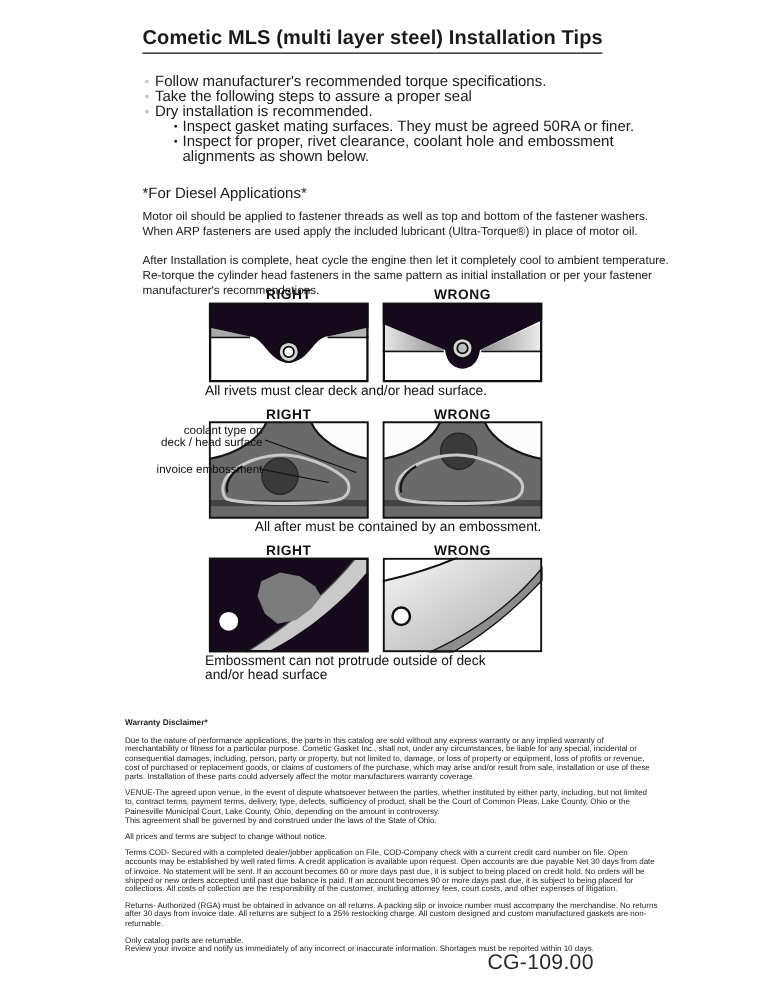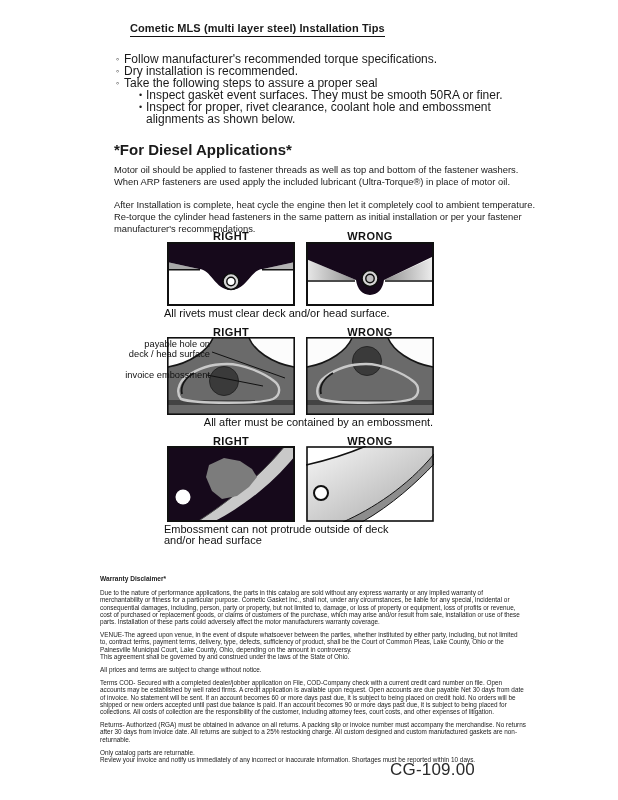--- a/index.html
+++ b/index.html
@@ -3,28 +3,28 @@
 <meta charset="utf-8">
 <style>
   html,body{margin:0;padding:0;background:#e8e8e8;}
   .page{
     position:relative;width:618px;height:800px;background:#ffffff;
     font-family:"Liberation Sans", sans-serif;color:#1a1a1a;overflow:hidden;
     margin:0 auto;
   }
   
   .intro{position:absolute;top:22px;left:100px;width:440px;}
-  .title{margin:0 0 7px 30px;font-size:11px;font-weight:bold;letter-spacing:.1px;}
+  .title{margin:0 0 7px 14px;font-size:16px;font-weight:bold;letter-spacing:.1px;}
   .title span{display:inline-block;border-bottom:1.3px solid #111;padding-bottom:1.5px;}
   .tips{margin:16px;padding:0;list-style:none;font-size:12px;line-height:12.1px;}
   .tips li{position:relative;margin-left:8px;}
   .tips li.tip::before{content:"◦";position:absolute;left:-8px;top:0;font-size:9px;}
   .tips li.subtip{margin-left:30px;}
   .tips li.subtip::before{content:"•";position:absolute;left:-7px;top:0;font-size:9px;}
-  .diesel-h{margin:14px 0 6px 14px;font-size:15px;font-weight:bold;}
+  .diesel-h{margin:14px 0 6px 14px;font-size:12px;font-weight:normal;}
   .para{margin:0 0 11px 14px;max-width:422px;font-size:9.4px;line-height:12.1px;}
   
   .diagrams{position:absolute;top:230px;left:100px;width:402px;}
   .dgrow{position:relative;width:402px;}
   .dgrow + .dgrow{margin-top:6px;}
   .dginner{margin-left:67px;width:303px;}
   .dglabels{display:flex;gap:11px;height:12px;line-height:12px;}
   .dglabels span{width:128px;text-align:center;font-size:11px;font-weight:bold;letter-spacing:.4px;color:#111;}
   .overlaplabels{margin-bottom:-1px;position:relative;z-index:2;}
   .dgimgs{display:flex;gap:11px;}
@@ -43,23 +43,23 @@
 </style>
 </head>
 <body>
 
 <div class="page">
 
   <div class="intro">
     <h1 class="title"><span>Cometic MLS (multi layer steel) Installation Tips</span></h1>
     <ul class="tips">
       <li class="tip">Follow manufacturer's recommended torque specifications.</li>
+      <li class="tip">Take the following steps to assure a proper seal</li>
       <li class="tip">Dry installation is recommended.</li>
-      <li class="tip">Take the following steps to assure a proper seal</li>
-      <li class="subtip">Inspect gasket event surfaces.  They must be smooth 50RA or finer.</li>
+      <li class="subtip">Inspect gasket mating surfaces.  They must be agreed 50RA or finer.</li>
       <li class="subtip">Inspect for proper, rivet clearance, coolant hole and embossment alignments as shown below.</li>
     </ul>
     <div class="diesel-h">*For Diesel Applications*</div>
     <p class="para">Motor oil should be applied to fastener threads as well as top and bottom of the fastener washers. When ARP fasteners are used apply the included lubricant (Ultra-Torque®) in place of motor oil.</p>
     <p class="para">After Installation is complete, heat cycle the engine then let it completely cool to ambient temperature. Re-torque the cylinder head fasteners in the same pattern as initial installation or per your fastener manufacturer's recommendations.</p>
   </div>
 
   <div class="diagrams">
 
     <div class="dgrow">
@@ -99,21 +99,21 @@
             <circle cx="64" cy="36.5" r="4.2" fill="#bdbdbd" stroke="#0d0d0d" stroke-width="1.4"></circle>
             <rect x="1" y="1" width="126" height="62" fill="none" stroke="#101010" stroke-width="2"></rect>
           </svg>
         </div>
         <div class="dgcap">All rivets must clear deck and/or head surface.</div>
       </div>
     </div>
 
     <div class="dgrow">
       <div class="callout" style="top:13px;">
-        <div>payable hole on</div>
+        <div>coolant type on</div>
         <div>deck / head surface</div>
       </div>
       <div class="callout" style="top:44px;">invoice embossment</div>
       <svg class="row-overlay" width="402" height="95" viewBox="0 0 402 95">
         <line x1="112" y1="26" x2="185" y2="52" stroke="#111" stroke-width="1"></line>
         <line x1="107" y1="49" x2="163" y2="60" stroke="#111" stroke-width="1"></line>
       </svg>
       <div class="dginner">
         <div class="dglabels overlaplabels">
           <span>RIGHT</span>

